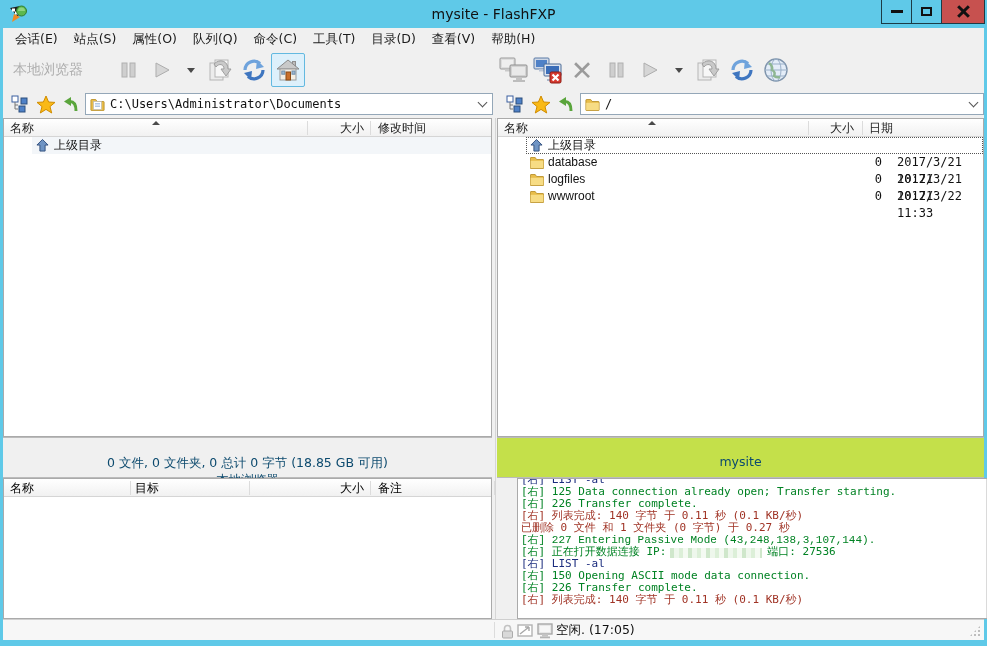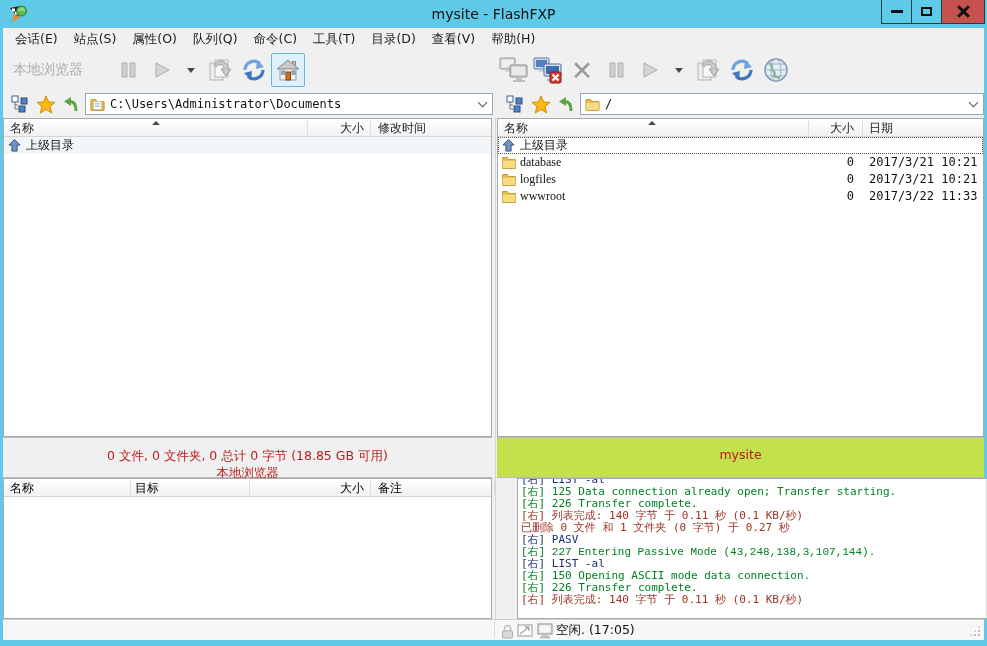--- a/index.html
+++ b/index.html
@@ -47,34 +47,34 @@
   .chev{width:7px;height:7px;border-right:1.6px solid #555;border-bottom:1.6px solid #555;transform:rotate(45deg);margin-top:-4px;}
   
   .pane{position:absolute;top:90px;height:319px;background:#fff;border:1px solid #aaa;}
   .pane-left{left:0;width:489px;} .pane-right{left:494px;width:487px;}
   .lv-header{position:absolute;top:0;left:0;right:0;height:18px;background:linear-gradient(#ffffff,#f1f1f1);border-bottom:1px solid #d5d5d5;font-size:12px;color:#222;}
   .lv-header .hc{position:absolute;top:0;line-height:18px;}
   .hc.name{left:6px;}
   .hdr-div{position:absolute;top:2px;height:14px;width:1px;background:#dcdcdc;}
   .sort-asc{position:absolute;top:2px;width:0;height:0;border-left:4px solid transparent;border-right:4px solid transparent;border-bottom:4px solid #4a4a4a;}
   .lv-body{position:absolute;top:18px;left:0;right:0;bottom:0;overflow:hidden;}
-  .lv-row{position:relative;height:17px;line-height:17px;font-size:12px;color:#111;}
+  .lv-row{position:relative;height:17px;line-height:17px;font-size:12px;color:#111;margin-left:28px;}
   .lv-row .icon{position:absolute;left:4px;top:2px;width:14px;height:13px;}
-  .cell-name{position:absolute;left:22px;font-family:Liberation Serif, serif;}
+  .cell-name{position:absolute;left:22px;font-family:Liberation Sans, sans-serif;}
   .cell-name.cjk{font-family:"DejaVu Sans",sans-serif;}
   .cell-size{position:absolute;text-align:right;font-family:"DejaVu Sans Mono","Liberation Mono",monospace;}
   .cell-date{position:absolute;font-family:"DejaVu Sans Mono","Liberation Mono",monospace;}
   .pane-left .cell-size{left:248px;width:112px;} .pane-left .cell-date{left:374px;}
   .pane-right .cell-size{left:252px;width:104px;} .pane-right .cell-date{left:371px;}
   .pane-left .hc.size{left:248px;width:112px;text-align:right;} .pane-left .hc.time{left:374px;}
   .pane-right .hc.size{left:252px;width:104px;text-align:right;} .pane-right .hc.time{left:371px;}
   .lv-row.updir-local{background:#f3f6f9;}
   .lv-row.focused{outline:1px dotted #555;outline-offset:-1px;}
   
-  .pstatus{position:absolute;top:409px;height:41px;border-top:1px solid #bbb;border-bottom:1px solid #bbb;text-align:center;font-size:12.5px;color:#b91c1c;padding-top:9px;background:#f0f0f0;}
+  .pstatus{position:absolute;top:409px;height:41px;border-top:1px solid #bbb;border-bottom:1px solid #bbb;text-align:center;font-size:12.5px;color:#0c4a6e;padding-top:16px;background:#f0f0f0;}
   .pstatus .l1{height:18px;line-height:18px;}
   .pstatus .l2{height:17px;line-height:16px;}
   .pstatus.left{left:0;width:489px;}
   .pstatus.right{left:494px;width:487px;background:var(--greenbar);}
   
   .queue-pane{position:absolute;top:450px;left:0;width:489px;height:141px;background:#fff;border:1px solid #aaa;}
   .q-header{position:absolute;top:0;left:0;right:0;height:18px;background:linear-gradient(#ffffff,#f1f1f1);border-bottom:1px solid #d5d5d5;font-size:12px;}
   .q-header .hc{position:absolute;top:0;line-height:18px;}
   .q-header .hc.c0{left:6px;} .q-header .hc.c1{left:131px;}
   .q-header .hc.c2{left:250px;width:110px;text-align:right;} .q-header .hc.c3{left:374px;}
@@ -422,22 +422,22 @@
       <div></div>
     </div>
 
     <div class="log-pane">
       <div class="log-content" id="log-content">
           <div class="log-line" style="color: var(--log-command);">[右] LIST -al</div>
           <div class="log-line" style="color: var(--log-reply);">[右] 125 Data connection already open; Transfer starting.</div>
           <div class="log-line" style="color: var(--log-reply);">[右] 226 Transfer complete.</div>
           <div class="log-line" style="color: var(--log-info);">[右] 列表完成: 140 字节 于 0.11 秒 (0.1 KB/秒)</div>
           <div class="log-line" style="color: var(--log-info);">已删除 0 文件 和 1 文件夹 (0 字节) 于 0.27 秒</div>
-          <div class="log-line" style="color: var(--log-command);">[右] PASV</div>
           <div class="log-line" style="color: var(--log-reply); font-family: Liberation Mono, monospace;">[右] 227 Entering Passive Mode (43,248,138,3,107,144).</div>
+          <div class="log-line" style="color: var(--log-reply);">[右] 正在打开数据连接 IP:<span class="redact"></span>端口: 27536</div>
           <div class="log-line" style="color: var(--log-command);">[右] LIST -al</div>
           <div class="log-line" style="color: var(--log-reply);">[右] 150 Opening ASCII mode data connection.</div>
           <div class="log-line" style="color: var(--log-reply);">[右] 226 Transfer complete.</div>
           <div class="log-line" style="color: var(--log-info);">[右] 列表完成: 140 字节 于 0.11 秒 (0.1 KB/秒)</div>
         </div>
       <div class="scrollbar">
         <div class="sb-btn up">
             <div class="sb-chev"></div>
           </div>
         <div class="sb-thumb"></div>

